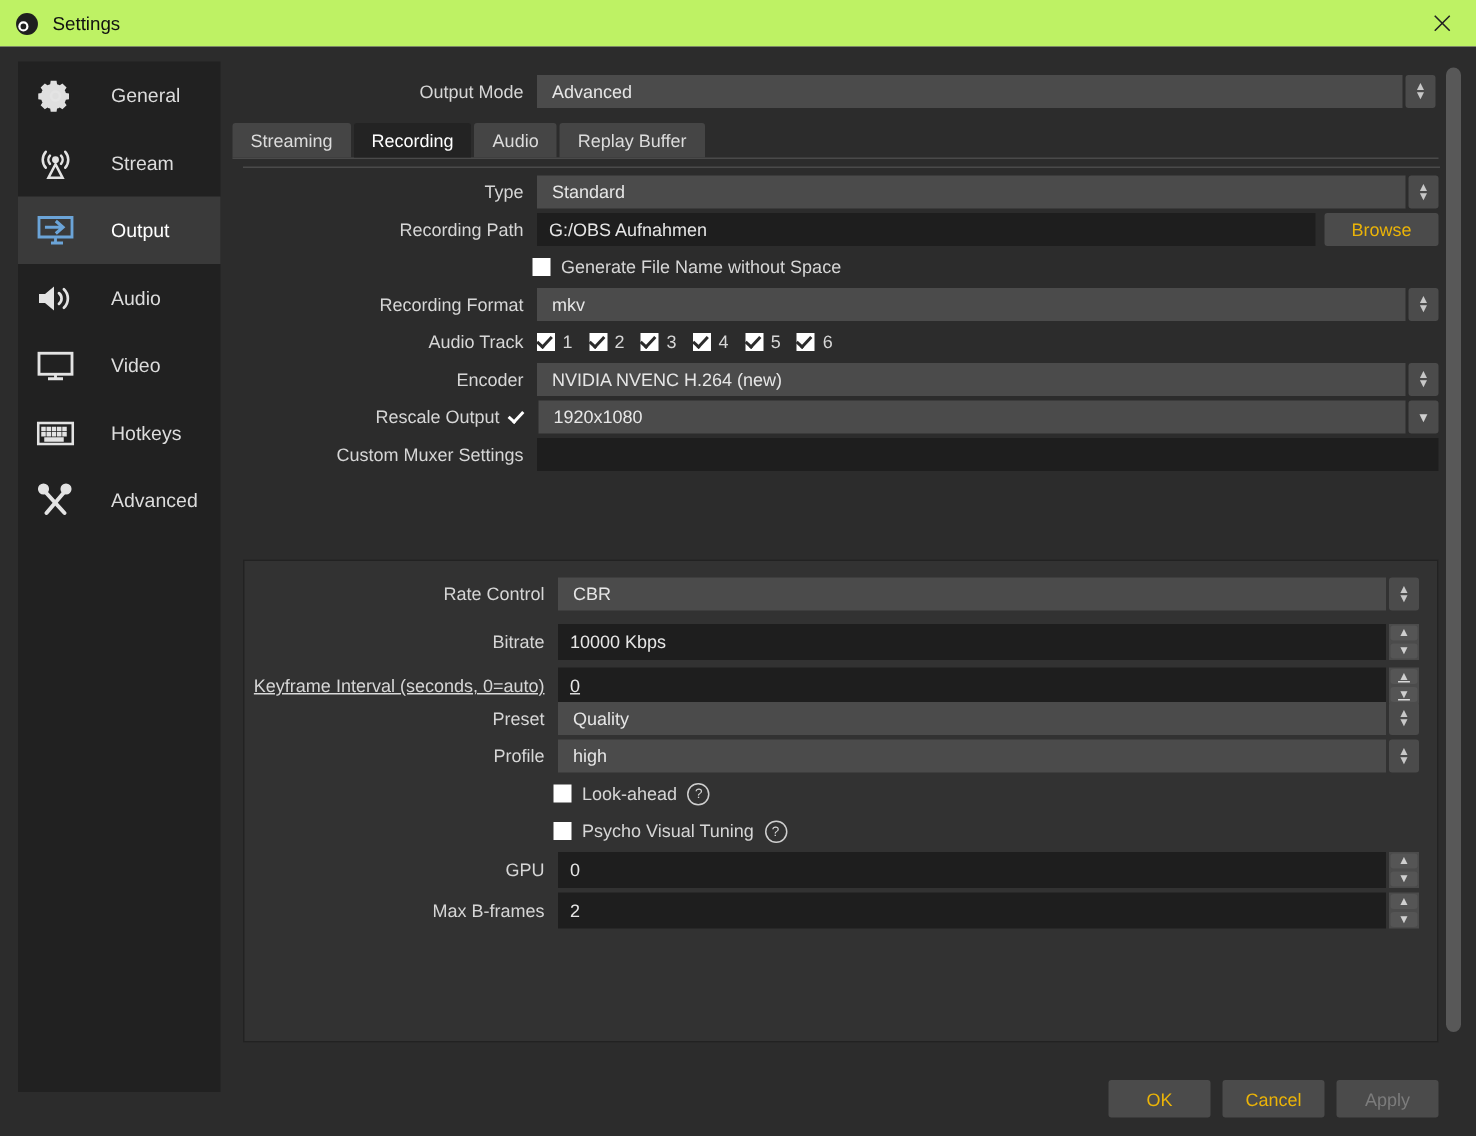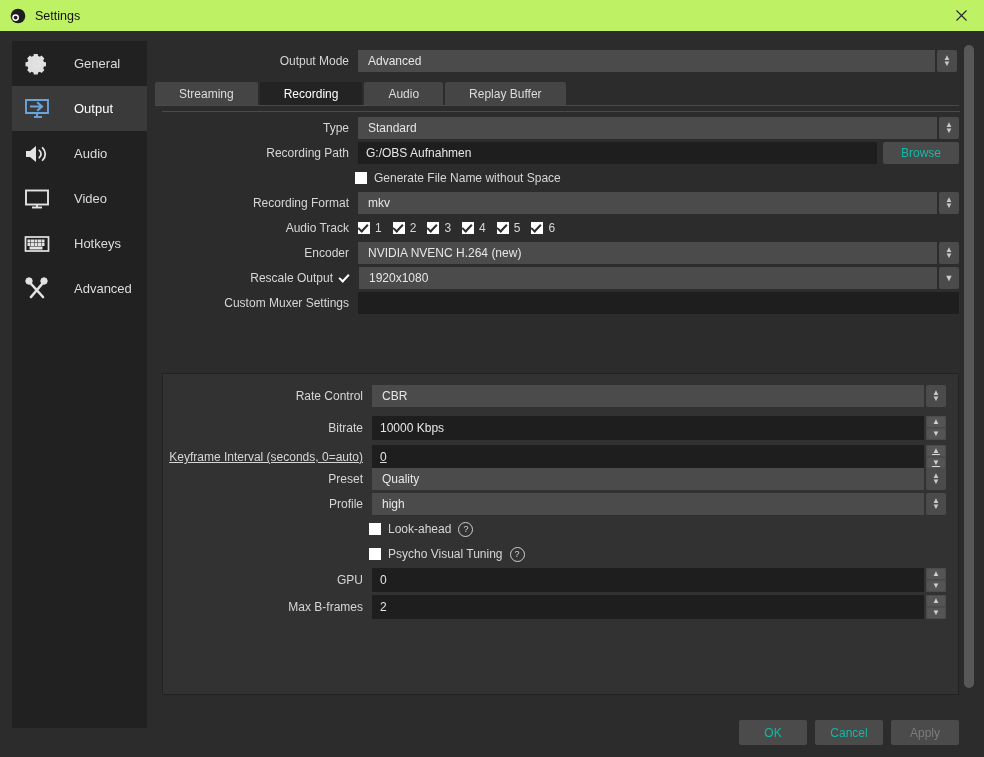--- a/index.html
+++ b/index.html
@@ -159,21 +159,21 @@
     background: #1e1e1e;
     color: #e6e6e6;
     display: flex;
     align-items: center;
     padding-left: 8px;
     font-size: 12px;
     cursor: text;
   }
   .btn {
     background: #4b4b4b;
-    color: #14b8a6;
+    color: #eab308;
     border: none;
     height: 22px;
     min-width: 72px;
     font-size: 12px;
     font-family: "Liberation Sans", sans-serif;
     cursor: pointer;
     border-radius: 2px;
   }
   
   .cbrow { display: flex; align-items: center; height: 22px; margin-bottom: 3px; }
@@ -214,21 +214,21 @@
   }
   
   .tabstrip {
     display: flex;
     align-items: flex-end;
     height: 24px;
     border-bottom: 1px solid #4a4a4a;
   }
   .tab {
     height: 23px;
-    padding: 0 24px;
+    padding: 0 12px;
     display: flex; align-items: center;
     font-size: 12px;
     color: #dcdcdc;
     background: #454545;
     margin-right: 2px;
     cursor: pointer;
     border-radius: 2px 2px 0 0;
   }
   .tab.active { background: #232323; color: #ffffff; }
   
@@ -299,20 +299,35 @@
     <div class="side-item">
       <span class="ic">
         <svg width="24" height="24" viewBox="0 0 24 24">
           <path fill="#e3e3e3" stroke="none" d="M12 8.2a3.8 3.8 0 1 0 0 7.6 3.8 3.8 0 0 0 0-7.6zm0 5.9a2.1 2.1 0 1 1 0-4.2 2.1 2.1 0 0 1 0 4.2z"></path>
           <path fill="#e3e3e3" stroke="none" d="M21 10.3l-2.1-.35a7.2 7.2 0 0 0-.75-1.8l1.25-1.75-2.8-2.8-1.75 1.25a7.2 7.2 0 0 0-1.8-.75L12.7 1.9h-3.9l-.35 2.2a7.2 7.2 0 0 0-1.8.75L4.9 3.6 2.1 6.4l1.25 1.75a7.2 7.2 0 0 0-.75 1.8L.5 10.3v3.9l2.1.35c.17.63.42 1.23.75 1.8L2.1 18.1l2.8 2.8 1.75-1.25c.57.33 1.17.58 1.8.75l.35 2.1h3.9l.35-2.1c.63-.17 1.23-.42 1.8-.75l1.75 1.25 2.8-2.8-1.25-1.75c.33-.57.58-1.17.75-1.8l2.1-.35v-3.9z" opacity="0.98"></path>
         </svg>
       </span>
       <span>General</span>
     </div>
 
+    <div class="side-item">
+      <span class="ic">
+        <svg width="26" height="24" viewBox="0 0 26 24">
+          <g fill="none" stroke="#e3e3e3" stroke-width="1.7" stroke-linecap="round">
+            <path d="M6.5 4.2a8 8 0 0 0 0 10.6"></path>
+            <path d="M19.5 4.2a8 8 0 0 1 0 10.6"></path>
+            <path d="M9.3 6.8a4 4 0 0 0 0 5.4"></path>
+            <path d="M16.7 6.8a4 4 0 0 1 0 5.4"></path>
+          </g>
+          <circle cx="13" cy="9.5" r="1.8" fill="#e3e3e3"></circle>
+          <path d="M13 12.5 L8.3 21.5 H17.7 Z" fill="none" stroke="#e3e3e3" stroke-width="1.7"></path>
+        </svg>
+      </span>
+      <span>Stream</span>
+    </div>
 
     <div class="side-item active">
       <span class="ic">
         <svg width="26" height="22" viewBox="0 0 26 22">
           <path d="M2 2 h22 v13 h-22 z" fill="none" stroke="#6ba4d8" stroke-width="1.9"></path>
           <path d="M10 19 h8" stroke="#6ba4d8" stroke-width="1.9"></path>
           <path d="M13 15 v4" stroke="#6ba4d8" stroke-width="1.9"></path>
           <path d="M7 8.5 h10 M14 5 l4 3.5 -4 3.5" fill="none" stroke="#6ba4d8" stroke-width="2.1" stroke-linecap="square"></path>
         </svg>
       </span>

